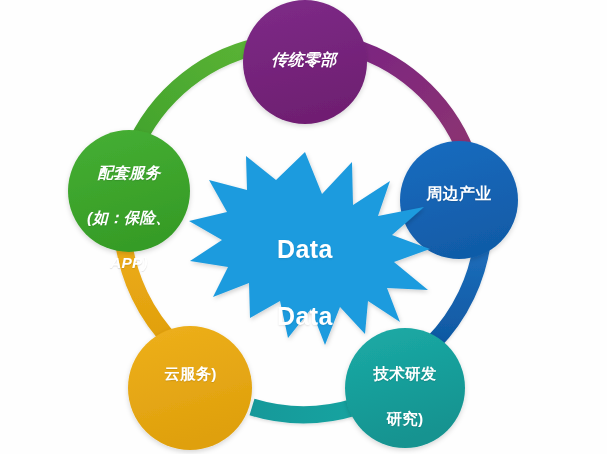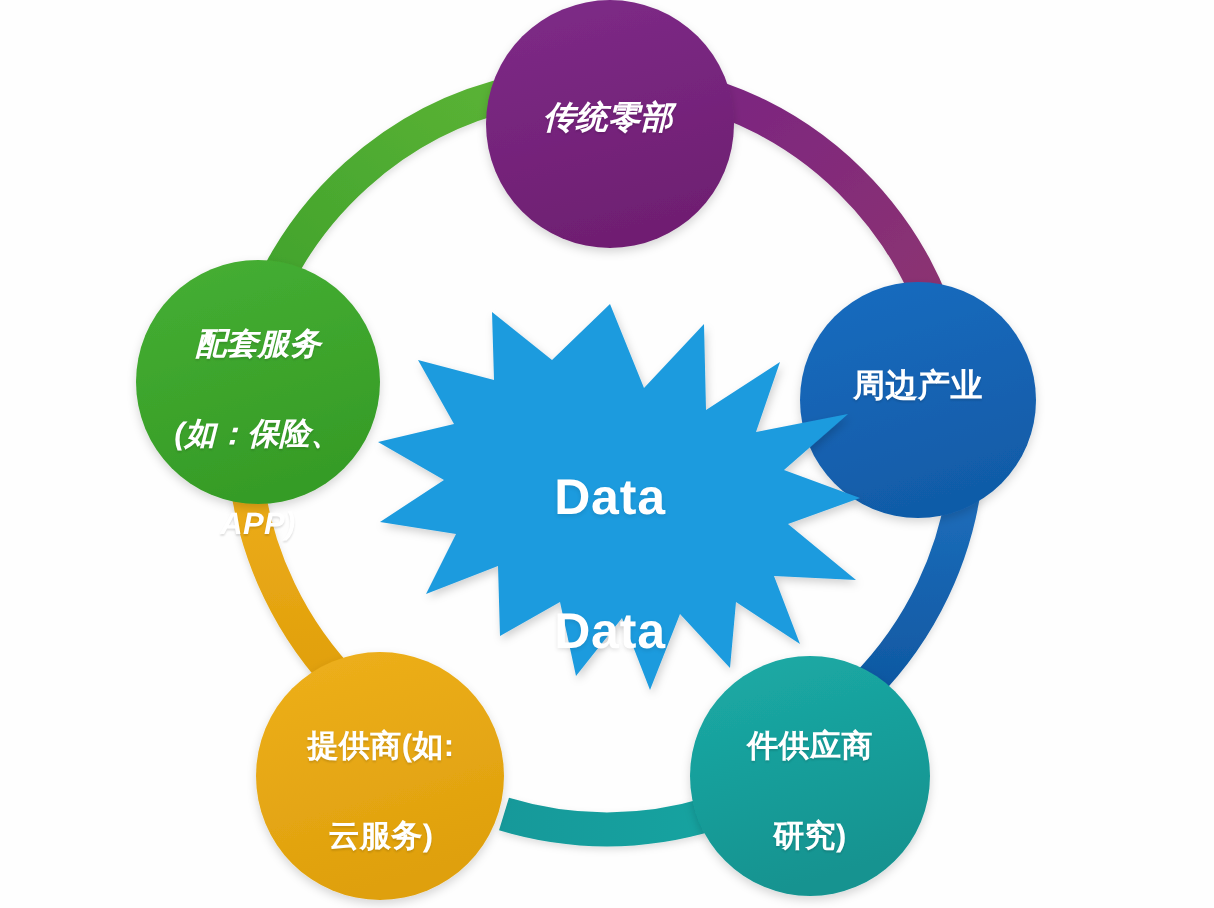--- a/index.html
+++ b/index.html
@@ -172,26 +172,25 @@
 
   <div class="node-label" id="label-supplier">
     <span class="ln">传统零部</span>
   </div>
 
   <div class="node-label" id="label-rnd">
     <span class="ln">周边产业</span>
   </div>
 
   <div class="node-label" id="label-peripheral">
-    <span class="ln">件供应商</span>
+    <span class="ln">技术研发</span>
     <span class="ln">研究)</span>
   </div>
 
   <div class="node-label" id="label-ict">
-    <span class="ln">提供商(如:</span>
     <span class="ln">云服务)</span>
   </div>
 
   <div class="node-label" id="label-support">
     <span class="ln">配套服务</span>
     <span class="ln">(如：保险、</span>
     <span class="ln">APP)</span>
   </div>
 
   <div class="node-label" id="label-center">

